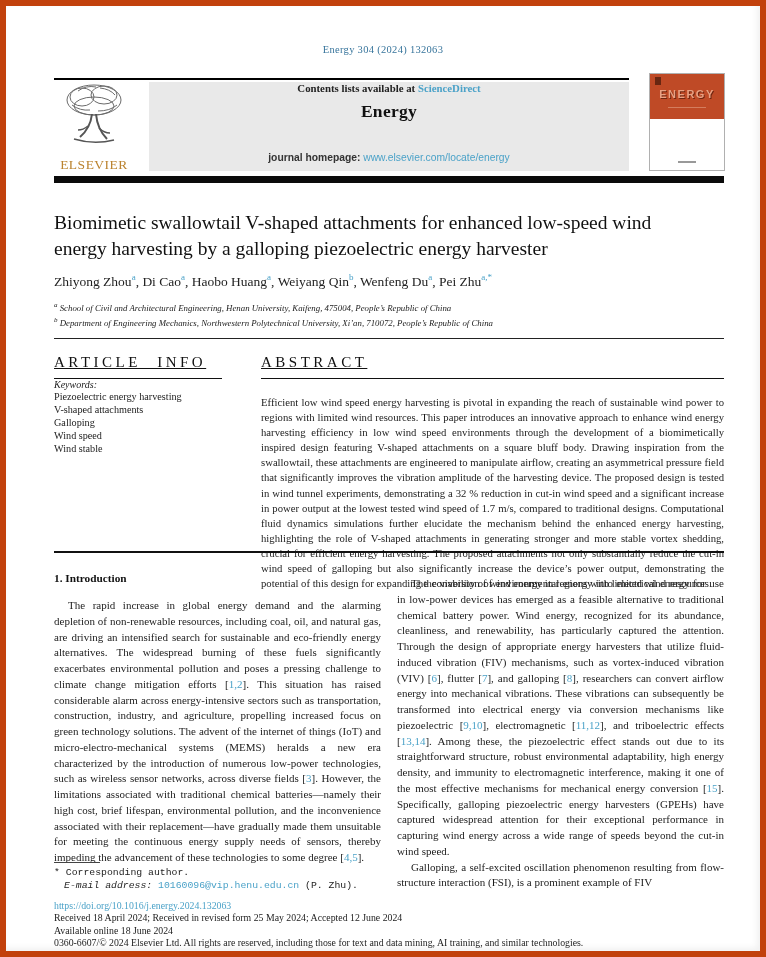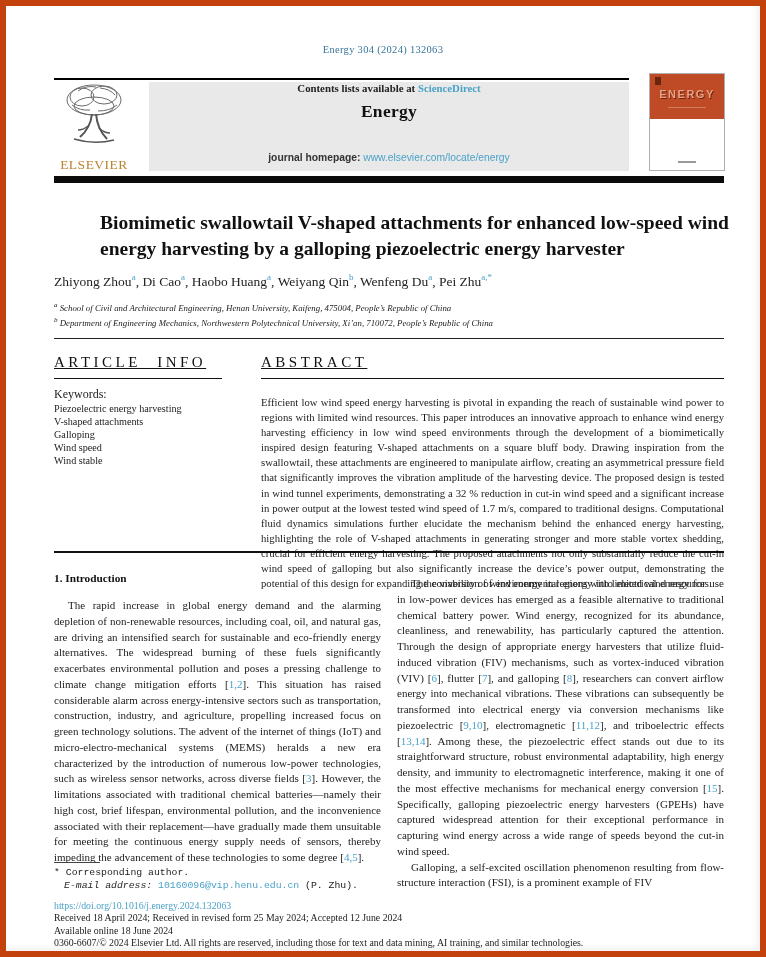--- a/index.html
+++ b/index.html
@@ -49,21 +49,21 @@
   .affiliations{position:absolute;left:48px;top:293px;width:660px;
         font-size:8.8px;font-style:italic;line-height:12.5px;color:#222;}
   .affiliations sup{font-size:7px;}
 
   .rule-1{position:absolute;left:48px;top:332px;width:670px;height:1px;background:#222;}
 
   .info-col{position:absolute;left:48px;top:348px;width:168px;}
   .abs-col{position:absolute;left:255px;top:348px;width:463px;}
   .col-heading{font-size:15px;letter-spacing:3.5px;word-spacing:9px;color:#111;text-decoration:underline;}
   .col-rule{height:1px;background:#111;margin-top:7px;}
-  .kw-label{margin-top:8px;font-size:12px;color:#222;}
+  .kw-label{margin-top:0;font-size:10px;font-style:italic;color:#222;}
   .kw{font-size:10.2px;line-height:13px;color:#222;}
   .abstract-text{margin-top:16px;font-size:10.7px;line-height:15.1px;text-align:justify;color:#1c1c1c;}
 
   .rule-2{position:absolute;left:48px;top:545px;width:670px;height:1.5px;background:#111;}
 
   .intro-heading{position:absolute;left:48px;top:566px;font-size:11.3px;font-weight:bold;color:#111;}
   .col-left{position:absolute;left:48px;top:592px;width:327px;}
   .col-right{position:absolute;left:391px;top:570px;width:327px;}
   .body-para{font-size:11px;line-height:15.75px;text-align:justify;color:#1c1c1c;}
   .body-para.indent{text-indent:14px;}
@@ -117,21 +117,21 @@
     <div class="cover-red">
       <span class="cover-mark"></span>
       <div class="cover-title">ENERGY</div>
       <div class="cover-subline"></div>
     </div>
     <div class="cover-footline"></div>
   </div>
 
   <div class="mast-rule-bottom"></div>
 
-  <h1 class="article-title" style="font-weight:bold;margin-left:46px;">Biomimetic swallowtail V-shaped attachments for enhanced low-speed wind energy harvesting by a galloping piezoelectric energy harvester</h1>
+  <h1 class="article-title" style="font-weight:normal;">Biomimetic swallowtail V-shaped attachments for enhanced low-speed wind energy harvesting by a galloping piezoelectric energy harvester</h1>
 
   <div class="authors"><span>Zhiyong Zhou</span><sup>a</sup>, <span>Di Cao</span><sup>a</sup>, <span>Haobo Huang</span><sup>a</sup>, <span>Weiyang Qin</span><sup>b</sup>, <span>Wenfeng Du</span><sup>a</sup>, <span>Pei Zhu</span><sup>a,*</sup></div>
 
   <div class="affiliations">
       <div><sup>a</sup> School of Civil and Architectural Engineering, Henan University, Kaifeng, 475004, People’s Republic of China</div>
       <div><sup>b</sup> Department of Engineering Mechanics, Northwestern Polytechnical University, Xi’an, 710072, People’s Republic of China</div>
     </div>
 
   <div class="rule-1"></div>
 

